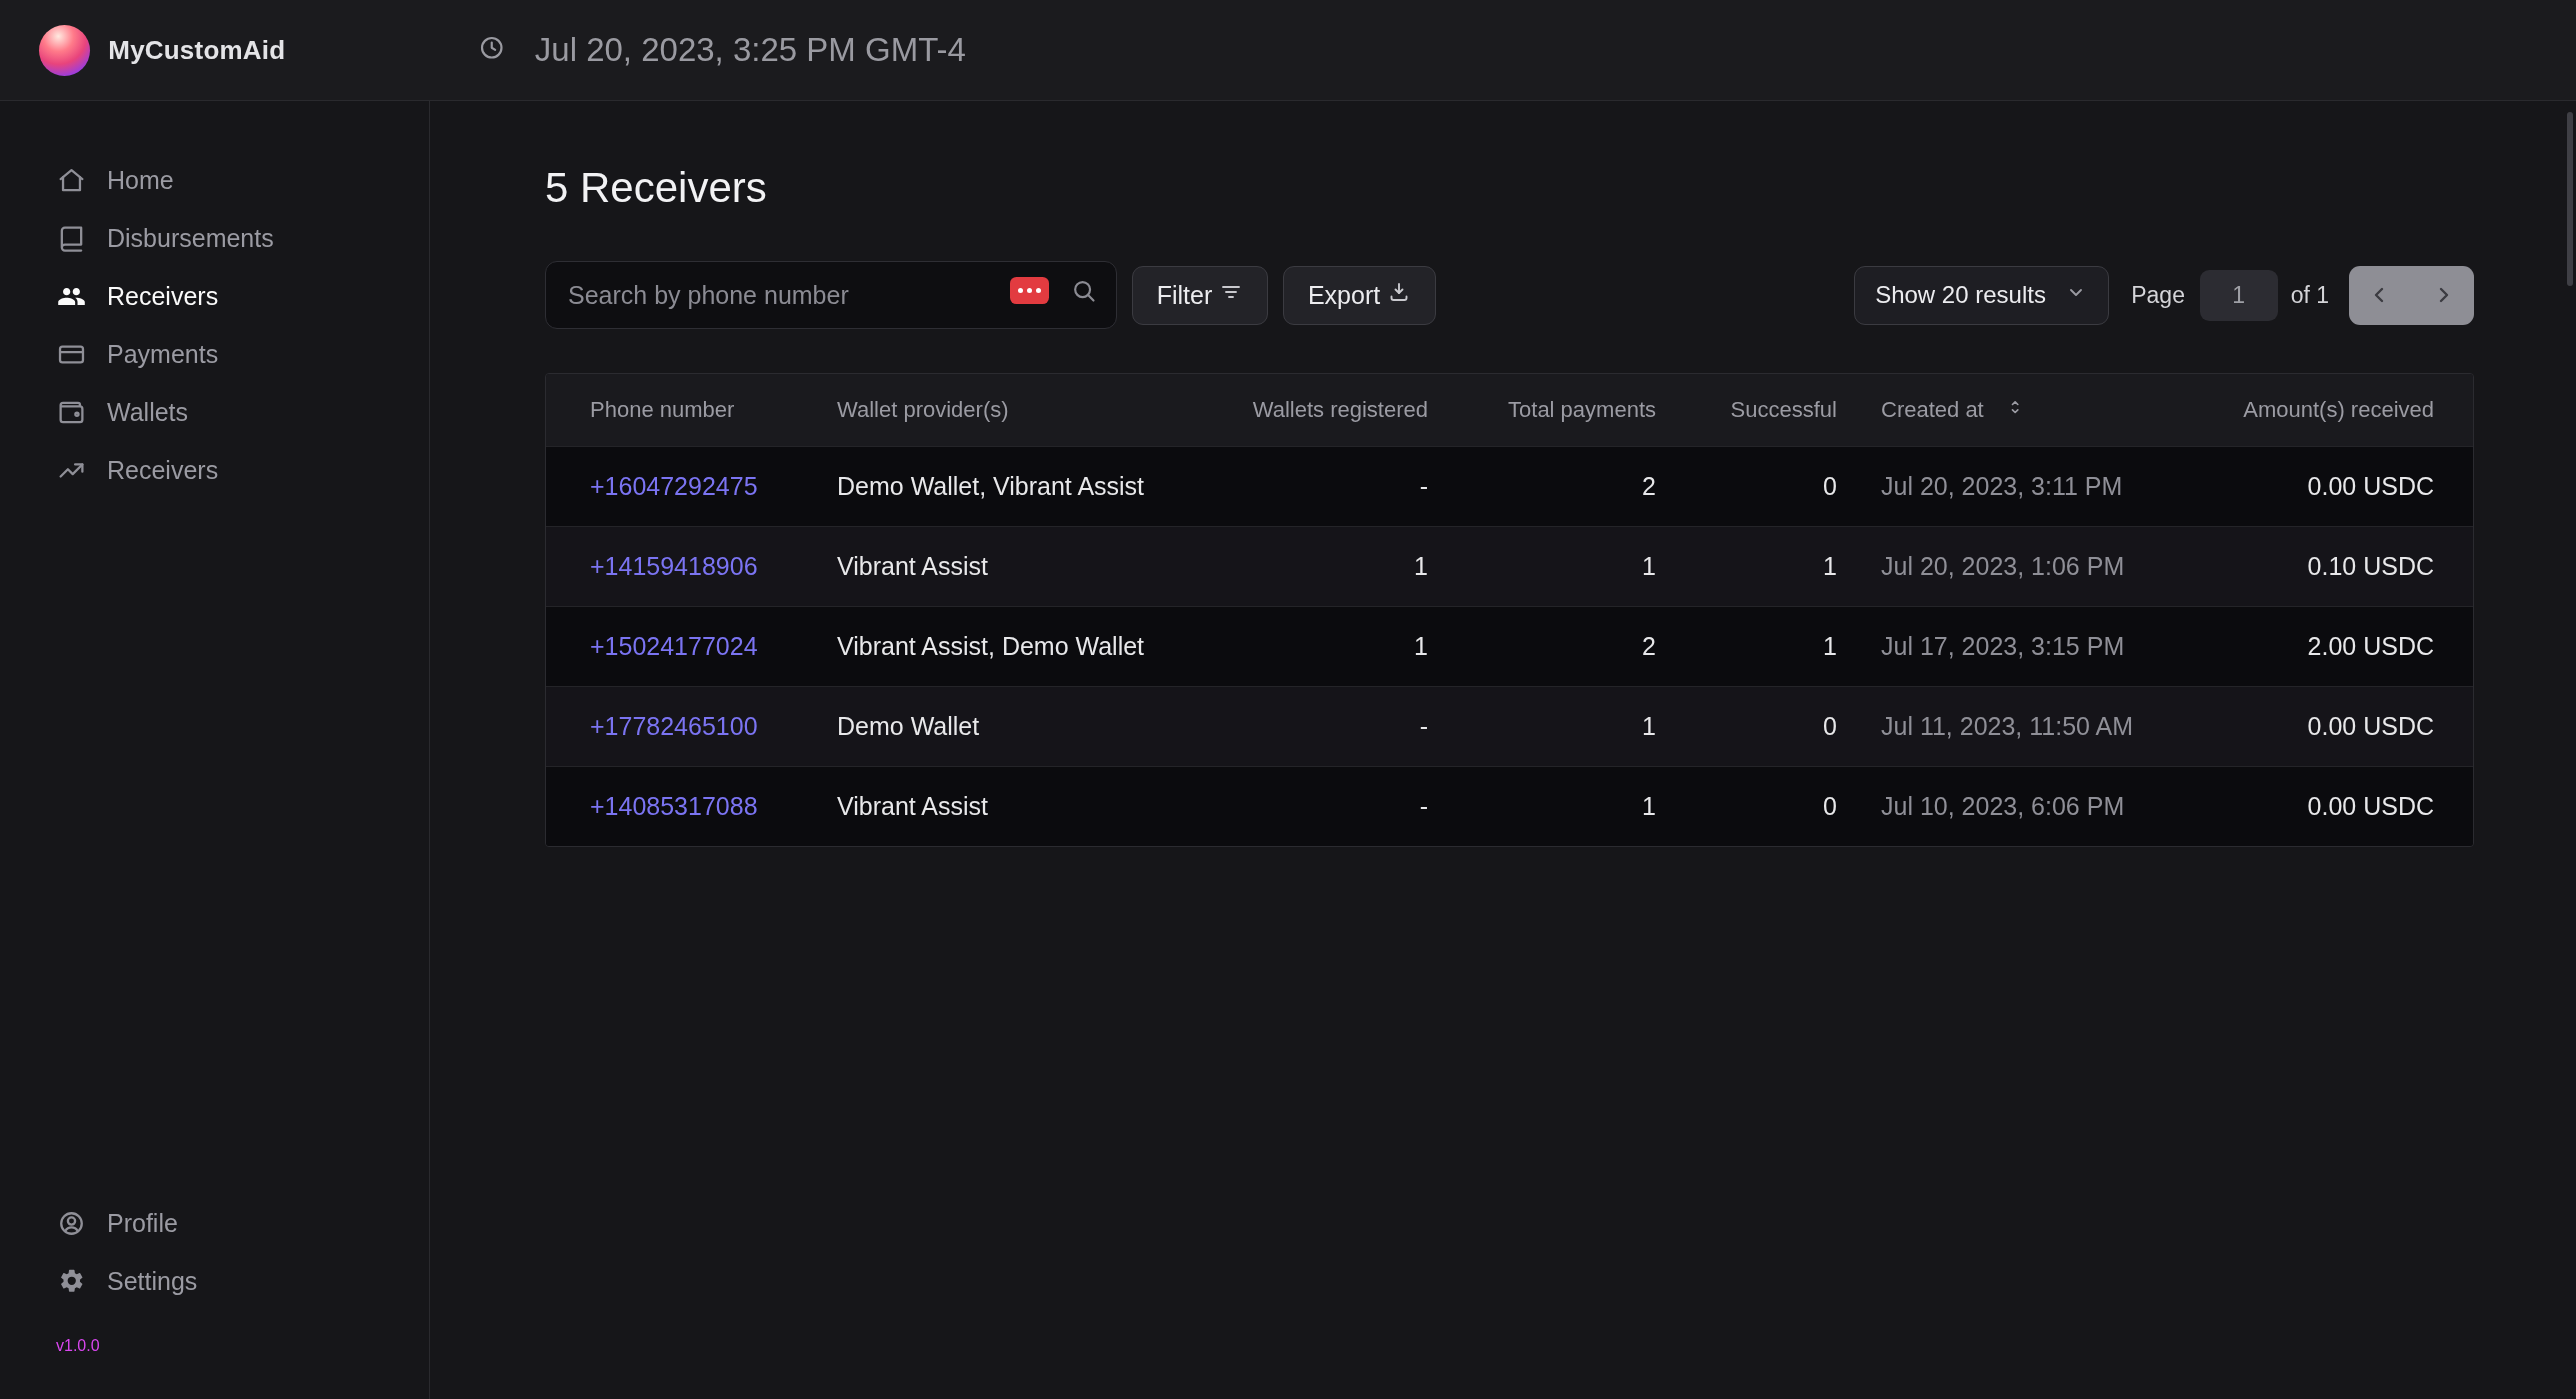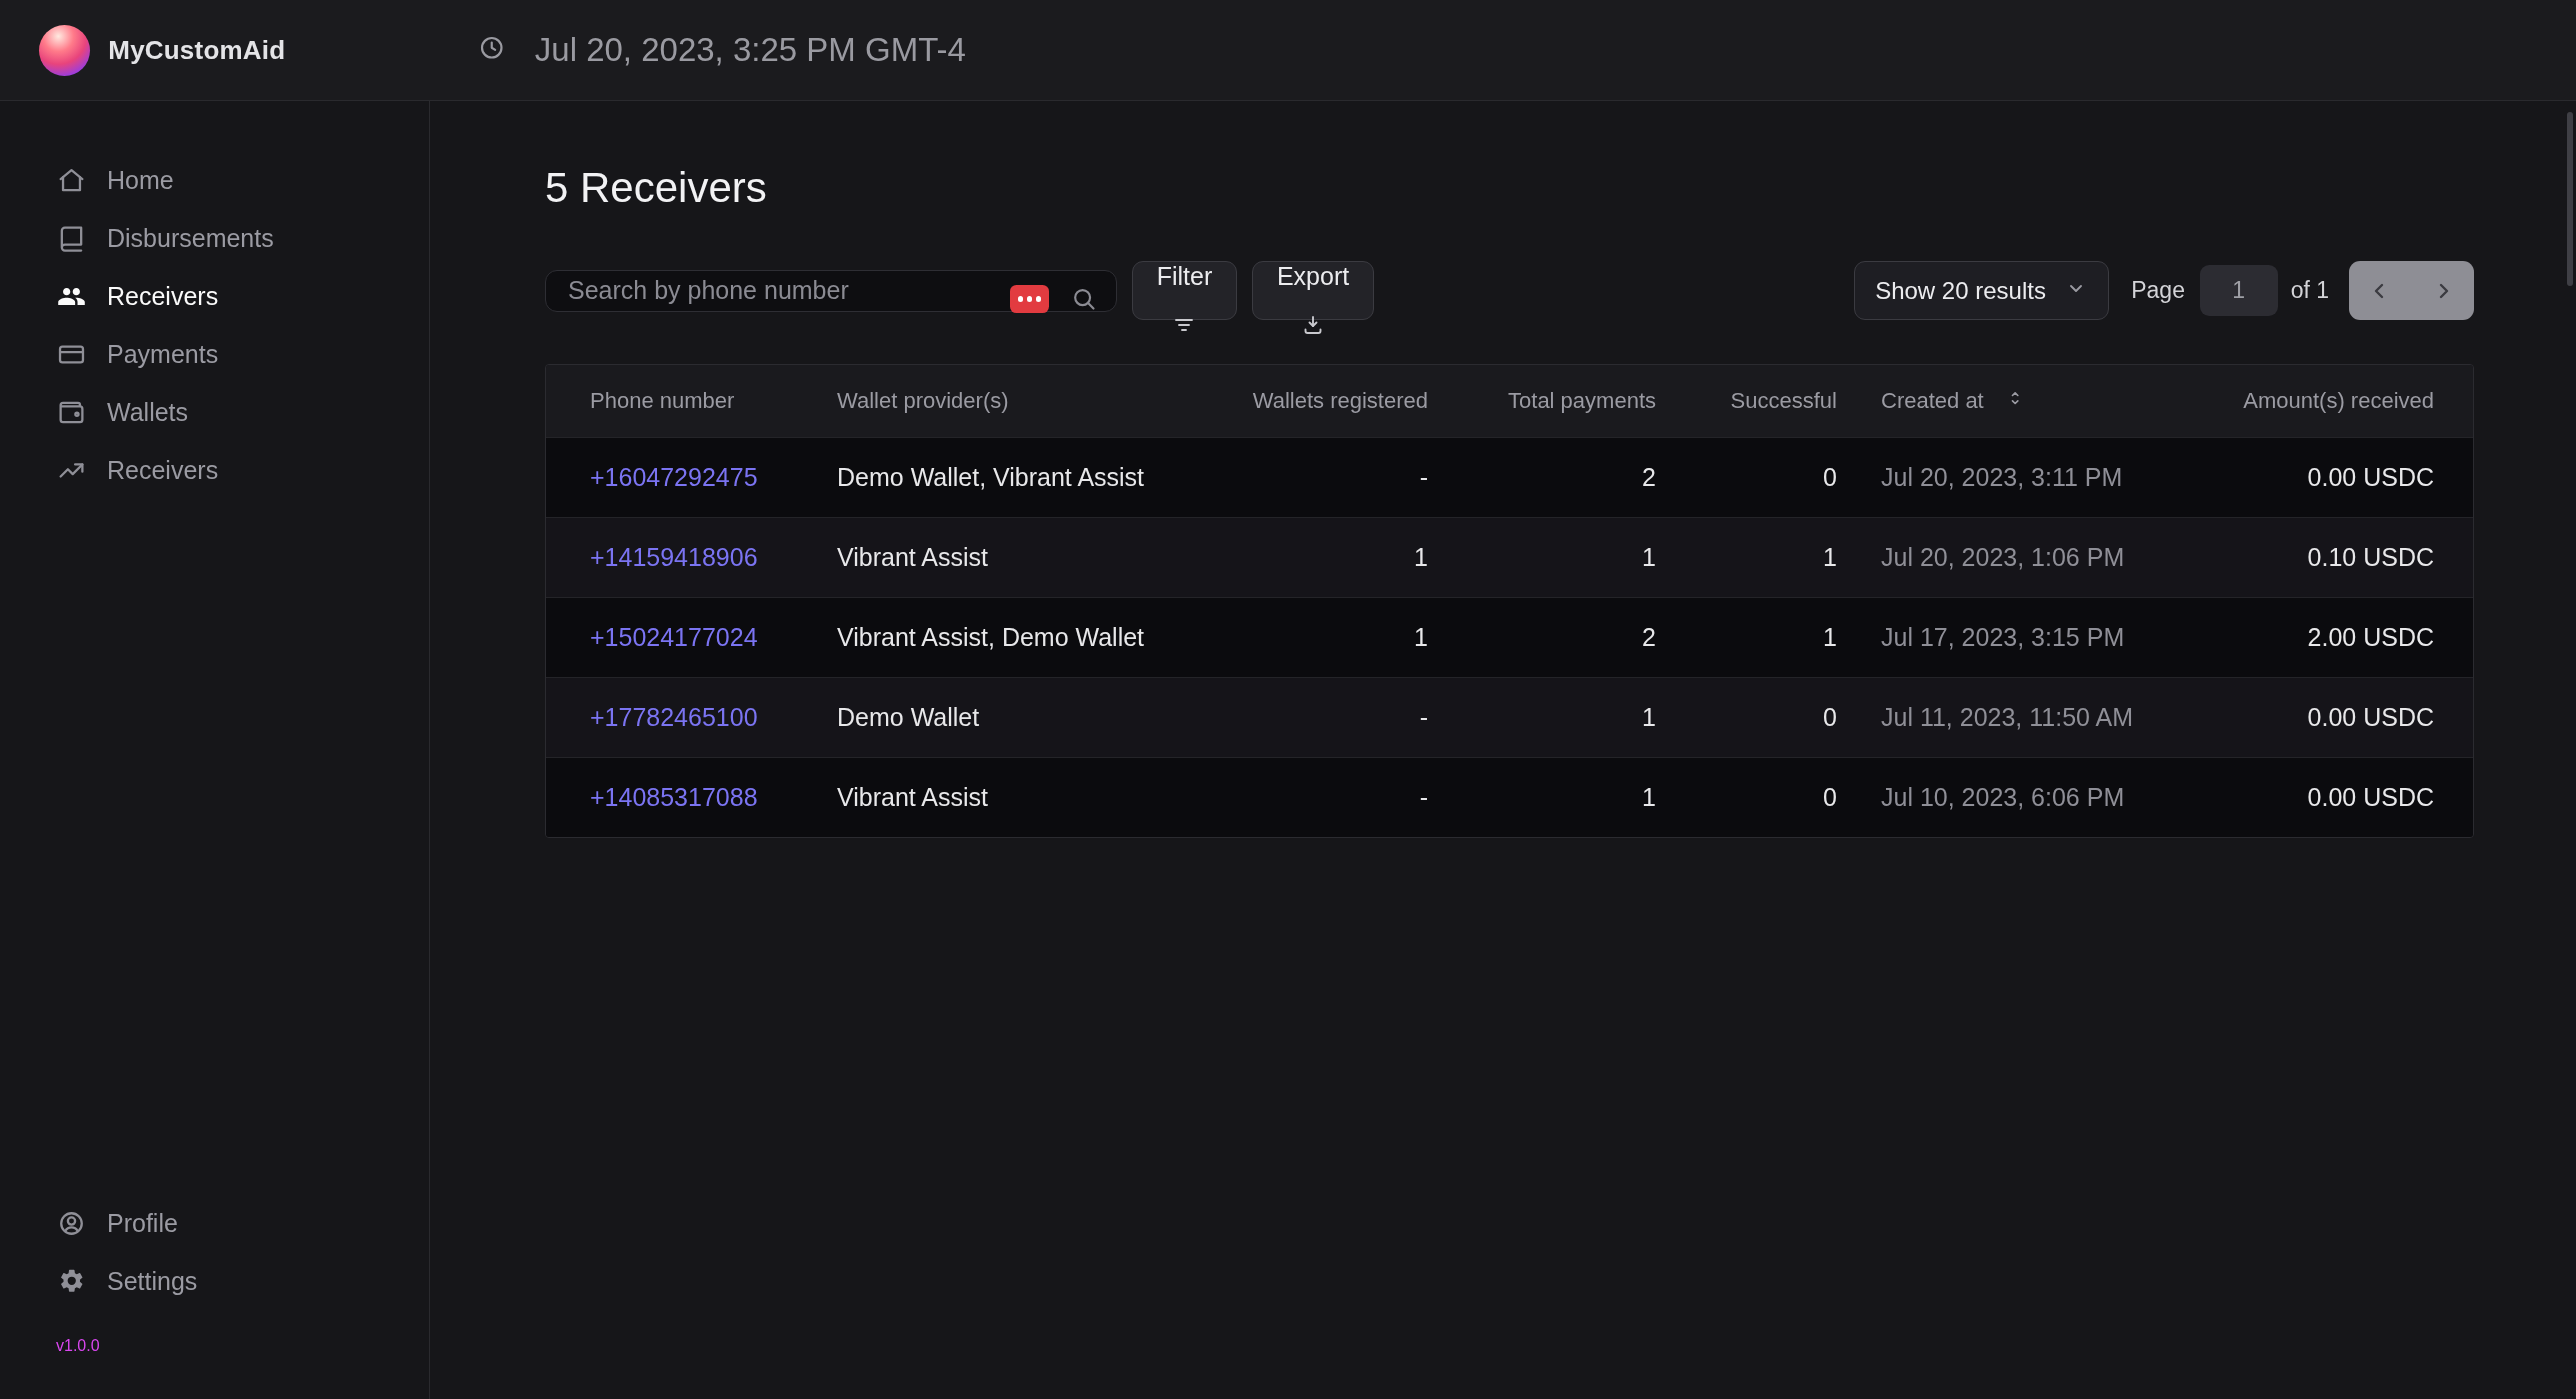--- a/index.html
+++ b/index.html
@@ -52,42 +52,42 @@
   .version { padding-left:56px; margin-top:27px; font-size:16px; color:#d946ef; }
 
   
   .main { flex:1; padding:61px 121px 0 115px; }
   .page-title { font-size:42px; font-weight:500; color:#f2f2f4; line-height:51px; }
 
   .controls { margin-top:48px; display:flex; align-items:center; justify-content:space-between; }
   .controls-left { display:flex; align-items:center; gap:14.7px; }
   .controls-right { display:flex; align-items:center; }
 
-  .search-wrap { position:relative; width:572px; height:42px;border-radius:18px; }
+  .search-wrap { position:relative; width:572px; height:68px;border-radius:18px; }
   .search-input {
     width:100%; height:100%;
     background:#0e0e11; border:0.9px solid #2e2e34; border-radius:12px;
     color:#e6e6e9; font-size:25px; font-family:"Liberation Sans", sans-serif;
     padding:0 119px 0 22px; outline:none;
   }
   .search-input::placeholder { color:#8b8b93; }
   .pm-badge {
     position:absolute; right:68px; top:15.6px;
     width:39px; height:27.5px; border-radius:6.4px;
     background:#e23b40;
     display:flex; align-items:center; justify-content:center; gap:3.7px;
     cursor:pointer;
   }
   .pm-badge i { width:5.5px; height:5.5px; border-radius:50%; background:#ffffff; display:block; }
   .search-glyph { position:absolute; right:20px; top:15.6px; color:#8b8b93; }
 
   .btn {
-    height:59px; display:flex; align-items:center; gap:22px;
+    height:59px; display:flex; align-items:center; gap:7px;
     background:#232328; border:0.9px solid #3b3b41; border-radius:11px;
-    padding:0 24px; font-size:25px; color:#ececef; cursor:pointer;flex-direction:column;
+    padding:0 24px; font-size:25px; color:#ececef; cursor:pointer;
   }
   .btn svg { color:#c9c9ce; }
 
   .select {
     height:59px; display:flex; align-items:center; gap:18.3px;
     background:#1e1e23; border:0.9px solid #3b3b41; border-radius:11px;
     padding:0 20px; font-size:24px; color:#ececef; cursor:pointer;
   }
   .select svg { color:#9a9aa1; }
 

